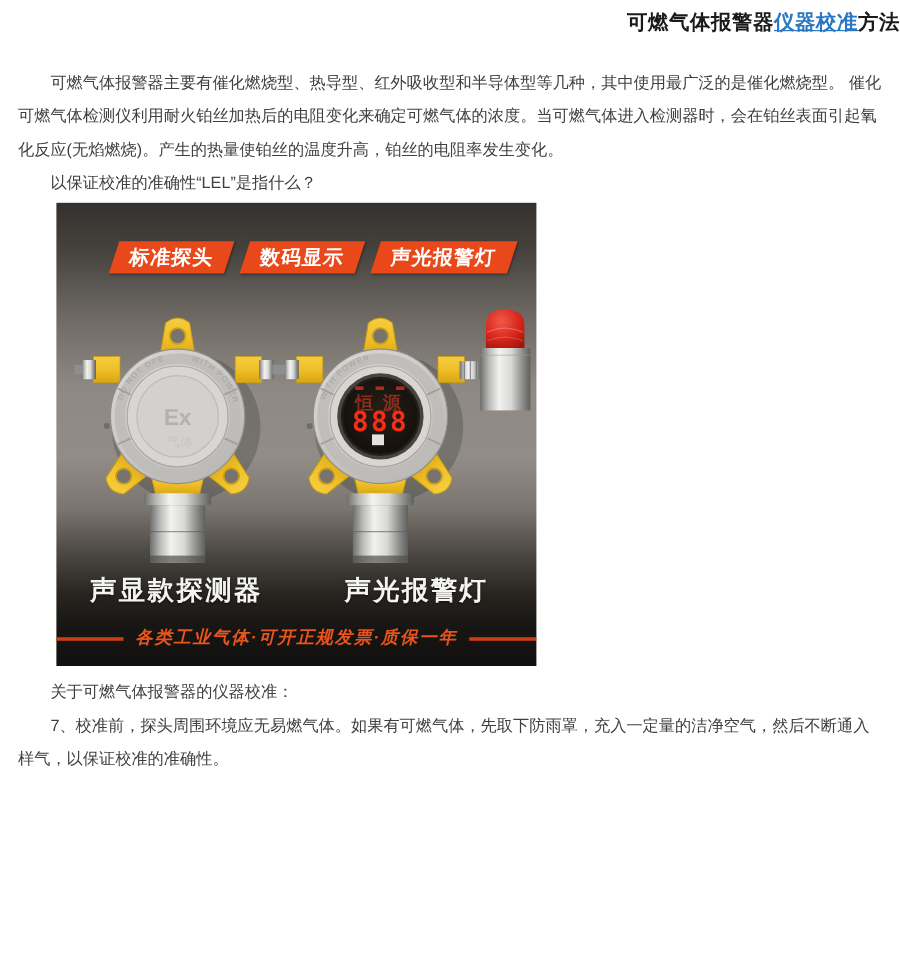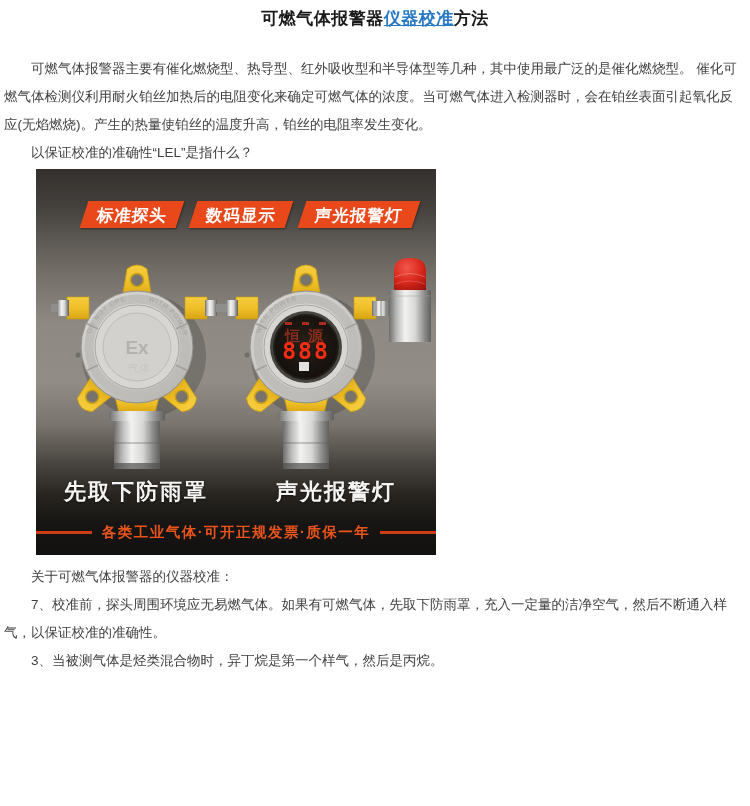--- a/index.html
+++ b/index.html
@@ -2,26 +2,26 @@
 <html><head>
 <meta charset="utf-8">
 <style>
   * { box-sizing: border-box; }
   html,body { margin:0; padding:0; }
   body {
     width:750px; height:806px; background:#ffffff; overflow:hidden;
     font-family:"Liberation Sans","DejaVu Sans",sans-serif;
   }
   .title {
-    margin:0; padding-top:8px; text-align:center;
+    margin:0; padding-top:8px; text-align:right;
     font-size:17px; line-height:22px; font-weight:bold; color:#1a1a1a;
     letter-spacing:0.5px;
   }
   .title-link { color:#2878c4; text-decoration:underline; cursor:pointer; }
-  .content { padding:0 4px; font-size:13.5px; color:#3f3f3f; line-height:28px; }
+  .content { padding:0 15px; font-size:13.5px; color:#3f3f3f; line-height:28px; }
   .content p { margin:0; text-indent:2em; }
   .content > p.first { margin-top:25px; }
 
   
   .figure {
     position:relative; width:400px; height:386px; margin:2px 0 8px 32px;
     background:linear-gradient(180deg,#33302d 0%,#45423e 10%,#6f6a64 25%,
       #8e8982 40%,#918c85 55%,#7a756e 66%,#4a4641 76%,#26231f 85%,
       #171513 92%,#121110 100%);
     overflow:hidden;
@@ -43,21 +43,21 @@
     font-size:22px; letter-spacing:2px; line-height:34px;
     text-shadow:0 1px 2px rgba(0,0,0,0.6);
   }
   .tagline {
     position:absolute; top:349px; left:0; right:0;
     display:flex; align-items:center; justify-content:center; gap:10px;
   }
   .tl-line { width:68px; height:3px; background:#cc3d10; }
   .tl-text {
     color:#e8541c; font-weight:bold; font-size:14.5px; letter-spacing:1.5px;
-    white-space:nowrap;text-align:center;
+    font-style:italic; white-space:nowrap;text-align:center;
   }
   .digits { font-family:"DejaVu Sans Mono",monospace; font-weight:bold; }
   .svgtxt { font-family:"Liberation Sans","DejaVu Sans",sans-serif; }
 </style>
 </head>
 <body>
 
 <div class="page">
 
   <h1 class="title"><span>可燃气体报警器</span><a class="title-link" href="#">仪器校准</a><span>方法</span></h1>
@@ -202,28 +202,27 @@
               <rect x="13" y="-25" width="7" height="3" fill="#c3301e" opacity="0.85"></rect>
               <text class="svgtxt" x="2" y="-6" font-size="15" font-weight="bold" fill="rgba(228,62,38,0.55)" text-anchor="middle" letter-spacing="8">恒源</text>
               <text class="digits" x="0" y="12" font-size="23" fill="#fb2c14" text-anchor="middle" letter-spacing="2">888</text>
               <rect x="-7" y="15" width="10" height="9" fill="#e2e2e0"></rect>
             </g>
           </g>
         </g>
       </svg>
 
       <div class="labels">
-        <div class="label">先取下防雨罩</div>
+        <div class="label">声显款探测器</div>
         <div class="label">声光报警灯</div>
       </div>
 
       <div class="tagline">
         <span class="tl-line"></span>
         <span class="tl-text">各类工业气体·可开正规发票·质保一年</span>
         <span class="tl-line"></span>
       </div>
     </div>
 
     <p>关于可燃气体报警器的仪器校准：</p>
     <p>7、校准前，探头周围环境应无易燃气体。如果有可燃气体，先取下防雨罩，充入一定量的洁净空气，然后不断通入样气，以保证校准的准确性。</p>
-    <p>3、当被测气体是烃类混合物时，异丁烷是第一个样气，然后是丙烷。</p>
   </div>
 </div>
 
 </body></html>

